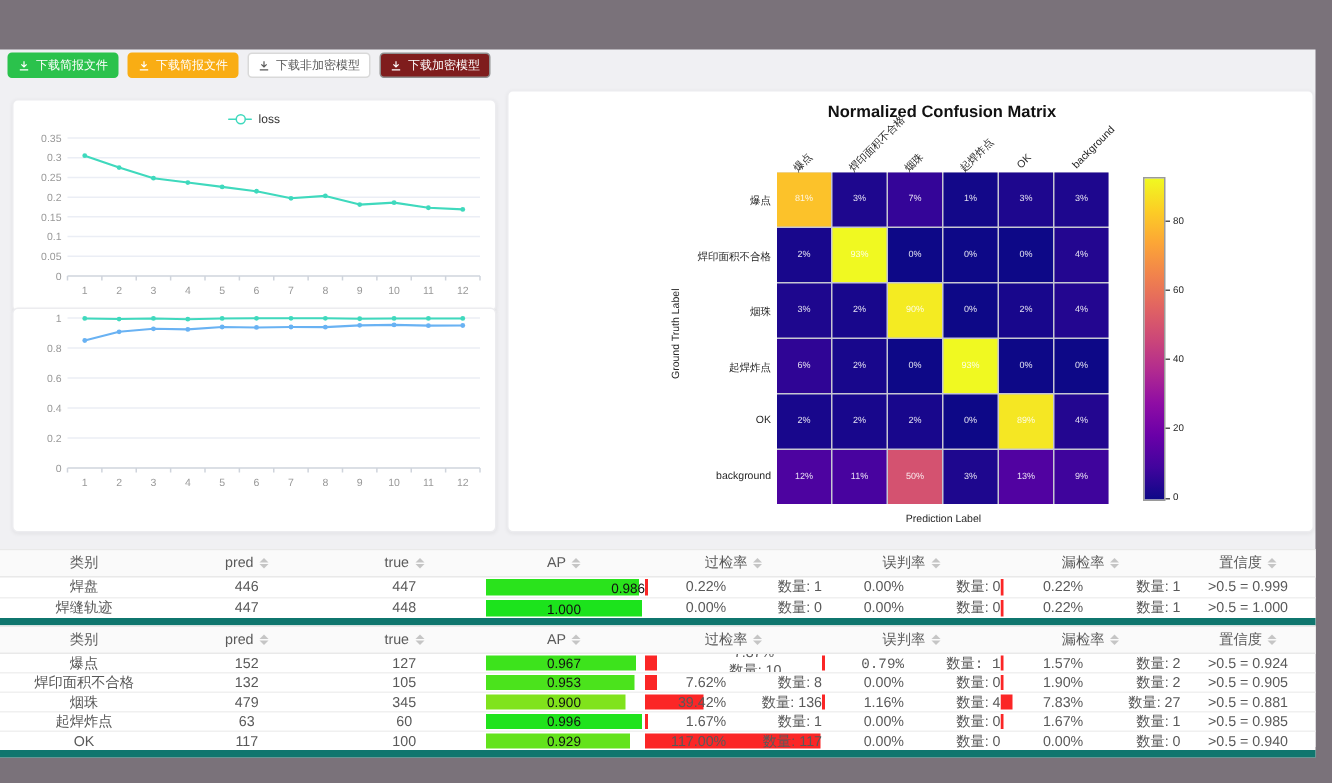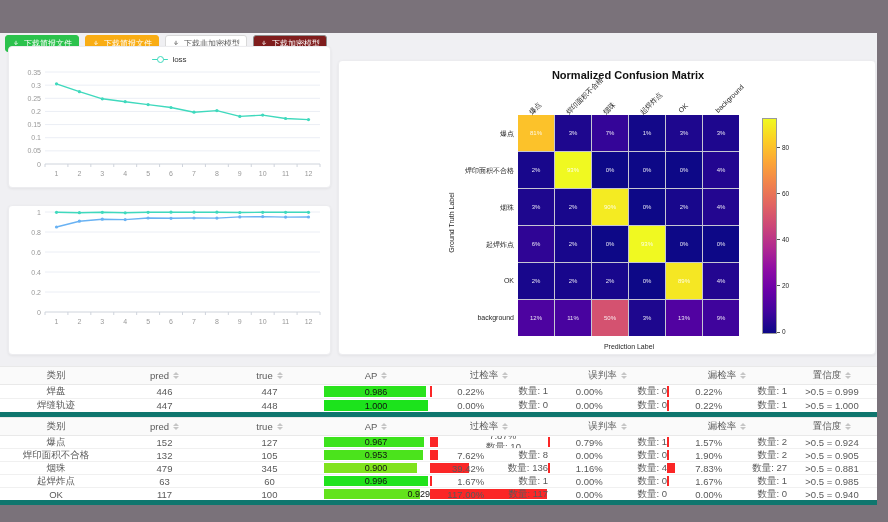--- a/index.html
+++ b/index.html
@@ -10,21 +10,21 @@
   .toolbar{position:absolute;left:5px;top:2px;display:flex;gap:6px;}
   .btn{display:inline-flex;align-items:center;gap:4px;height:17px;padding:0 6px;font-size:8px;
        border-radius:3px;border:1px solid transparent;cursor:pointer;font-family:"Liberation Sans",sans-serif;line-height:1;}
   .btn svg{width:8px;height:8px;}
   .btn.green{background:#2bc24c;border-color:#2bc24c;color:#fff;}
   .btn.orange{background:#f9ad14;border-color:#f9ad14;color:#fff;}
   .btn.plain{background:#fff;border-color:#d9d9d9;color:#595959;}
   .btn.gray{background:#7f1d1d;border-color:#8f8f8f;color:#fff;}
   
   .card{position:absolute;background:#fff;border:1px solid #ececef;border-radius:4px;box-shadow:0 1px 3px rgba(0,0,0,.06);}
-  #card-loss{left:8px;top:13px;width:321px;height:140px;}
+  #card-loss{left:8px;top:33px;width:321px;height:140px;}
   #card-map{left:8px;top:172px;width:321px;height:148px;}
   #card-matrix{left:338px;top:27px;width:536px;height:293px;}
   .legend{display:flex;justify-content:center;gap:14px;padding-top:5px;height:14px;}
   .lg-item{display:inline-flex;align-items:center;gap:4px;cursor:pointer;}
   .lg-icon{position:relative;width:16px;height:8px;}
   .lg-line{position:absolute;left:0;top:3.5px;width:16px;height:1.5px;border-radius:1px;}
   .lg-dot{position:absolute;left:5px;top:1px;width:5px;height:5px;border:1px solid;border-radius:50%;background:#fff;}
   .lg-label{font-size:8px;color:#333;}
   
   .mx-title{position:absolute;left:178px;top:8px;width:222px;text-align:center;font-size:11px;font-weight:bold;color:#111;}
@@ -358,21 +358,21 @@
               <span class="caret-wrap">
                 <span class="caret-up"></span>
                 <span class="caret-down"></span>
               </span>
             </div>
           </div>
           <div class="t-row" style="height: 13px;">
             <div class="t-cell" style="width: 112px;">焊盘</div>
             <div class="t-cell" style="width: 105px;">446</div>
             <div class="t-cell" style="width: 105px;">447</div>
-            <div class="t-cell" style="width: 108px;">
+            <div class="t-cell" style="width: 108px; justify-content: flex-end;">
               <div class="ap-bar" style="width: calc(98.6% - 4px); background: rgb(42, 227, 28);"></div>
               <span class="ap-text">0.986</span>
             </div>
             <div class="t-cell" style="width: 118px;">
               <div class="rate-bar" style="width: 1.5px;"></div>
               <span class="rate-pct">0.22%</span>
               <span class="rate-cnt">数量: 1</span>
             </div>
             <div class="t-cell" style="width: 119px;">
               <span class="rate-pct">0.00%</span>
@@ -470,21 +470,21 @@
             <div class="t-cell" style="width: 105px;">127</div>
             <div class="t-cell" style="width: 108px;">
               <div class="ap-bar" style="width: calc(96.7% - 4px); background: rgb(61, 227, 28);"></div>
               <span class="ap-text">0.967</span>
             </div>
             <div class="t-cell" style="width: 118px; flex-direction: column;">
               <div class="rate-bar" style="width: 7.87px;"></div>
               <span class="rate-pct">7.87%</span>
               <span class="rate-cnt">数量: 10</span>
             </div>
-            <div class="t-cell" style="width: 119px;">
+            <div class="t-cell" style="width: 119px; font-family: Liberation Mono, monospace;">
               <div class="rate-bar" style="width: 1.5px;"></div>
               <span class="rate-pct">0.79%</span>
               <span class="rate-cnt">数量: 1</span>
             </div>
             <div class="t-cell" style="width: 120px;">
               <div class="rate-bar" style="width: 1.57px;"></div>
               <span class="rate-pct">1.57%</span>
               <span class="rate-cnt">数量: 2</span>
             </div>
             <div class="t-cell" style="width: 90px;">&gt;0.5 = 0.924</div>
@@ -559,21 +559,21 @@
               <div class="rate-bar" style="width: 1.67px;"></div>
               <span class="rate-pct">1.67%</span>
               <span class="rate-cnt">数量: 1</span>
             </div>
             <div class="t-cell" style="width: 90px;">&gt;0.5 = 0.985</div>
           </div>
           <div class="t-row" style="height: 12px;">
             <div class="t-cell" style="width: 112px;">OK</div>
             <div class="t-cell" style="width: 105px;">117</div>
             <div class="t-cell" style="width: 105px;">100</div>
-            <div class="t-cell" style="width: 108px; justify-content: flex-end;">
+            <div class="t-cell" style="width: 108px;">
               <div class="ap-bar" style="width: calc(92.9% - 4px); background: rgb(99, 227, 28);"></div>
               <span class="ap-text">0.929</span>
             </div>
             <div class="t-cell" style="width: 118px;">
               <div class="rate-bar" style="width: 117px;"></div>
               <span class="rate-pct">117.00%</span>
               <span class="rate-cnt">数量: 117</span>
             </div>
             <div class="t-cell" style="width: 119px;">
               <span class="rate-pct">0.00%</span>

